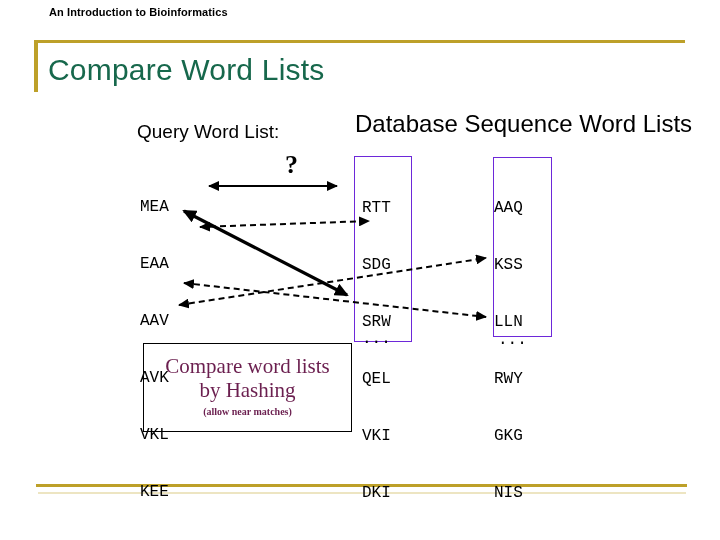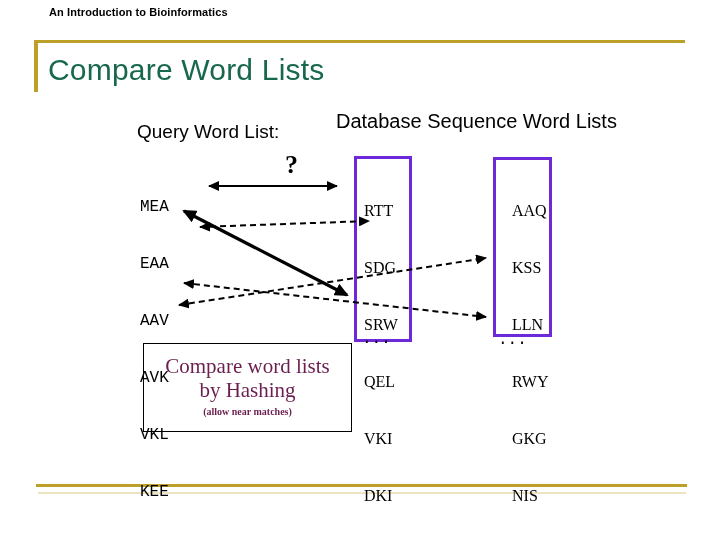--- a/index.html
+++ b/index.html
@@ -22,36 +22,35 @@
   .rule-bottom { left: 36px; top: 484px; width: 651px; height: 3px; background: #BDA029; }
   .rule-bottom-faint { left: 38px; top: 492px; width: 648px; height: 2px; background: #EDE5C2; }
 
   .slide-title {
     left: 48px; top: 53px;
     font-size: 30px; color: #17684C;
     letter-spacing: 0.2px;
   }
 
   .query-label { left: 117px; top: 121px; font-size: 19px; color: #000; margin-left: 20px; }
-  .db-label    { left: 336px; top: 110px; font-size: 20px; color: #000; }
+  .db-label    { left: 355px; top: 110px; font-size: 24px; color: #000; }
 
   .mono-list {
     font-family: "Liberation Mono", "DejaVu Sans Mono", monospace;
     font-size: 16px; line-height: 19px; color: #000;
     white-space: pre;
   }
   .query-list { left: 140px; top: 160px; }
 
   .word-box {
-    border: 3px solid #6d28d9;
+    border: 1px solid #6d28d9;
     background: transparent;
-    font-family: Liberation Serif, serif;
   }
   .db-box-1 { left: 354px; top: 156px; width: 58px; height: 186px; padding: 4px 0 0 7px; }
-  .db-box-2 { left: 493px; top: 157px; width: 59px; height: 180px; padding: 3px 0 0 16px; }
+  .db-box-2 { left: 493px; top: 157px; width: 59px; height: 180px; padding: 3px 0 0 0; }
   .dots-1 { left: 362px; top: 330px; }
   .dots-2 { left: 498px; top: 331px; }
 
   .question-mark {
     left: 285px; top: 150px;
     font-family: "Liberation Serif", serif;
     font-size: 26px; font-weight: bold; color: #000;
   }
 
   .hash-box {

